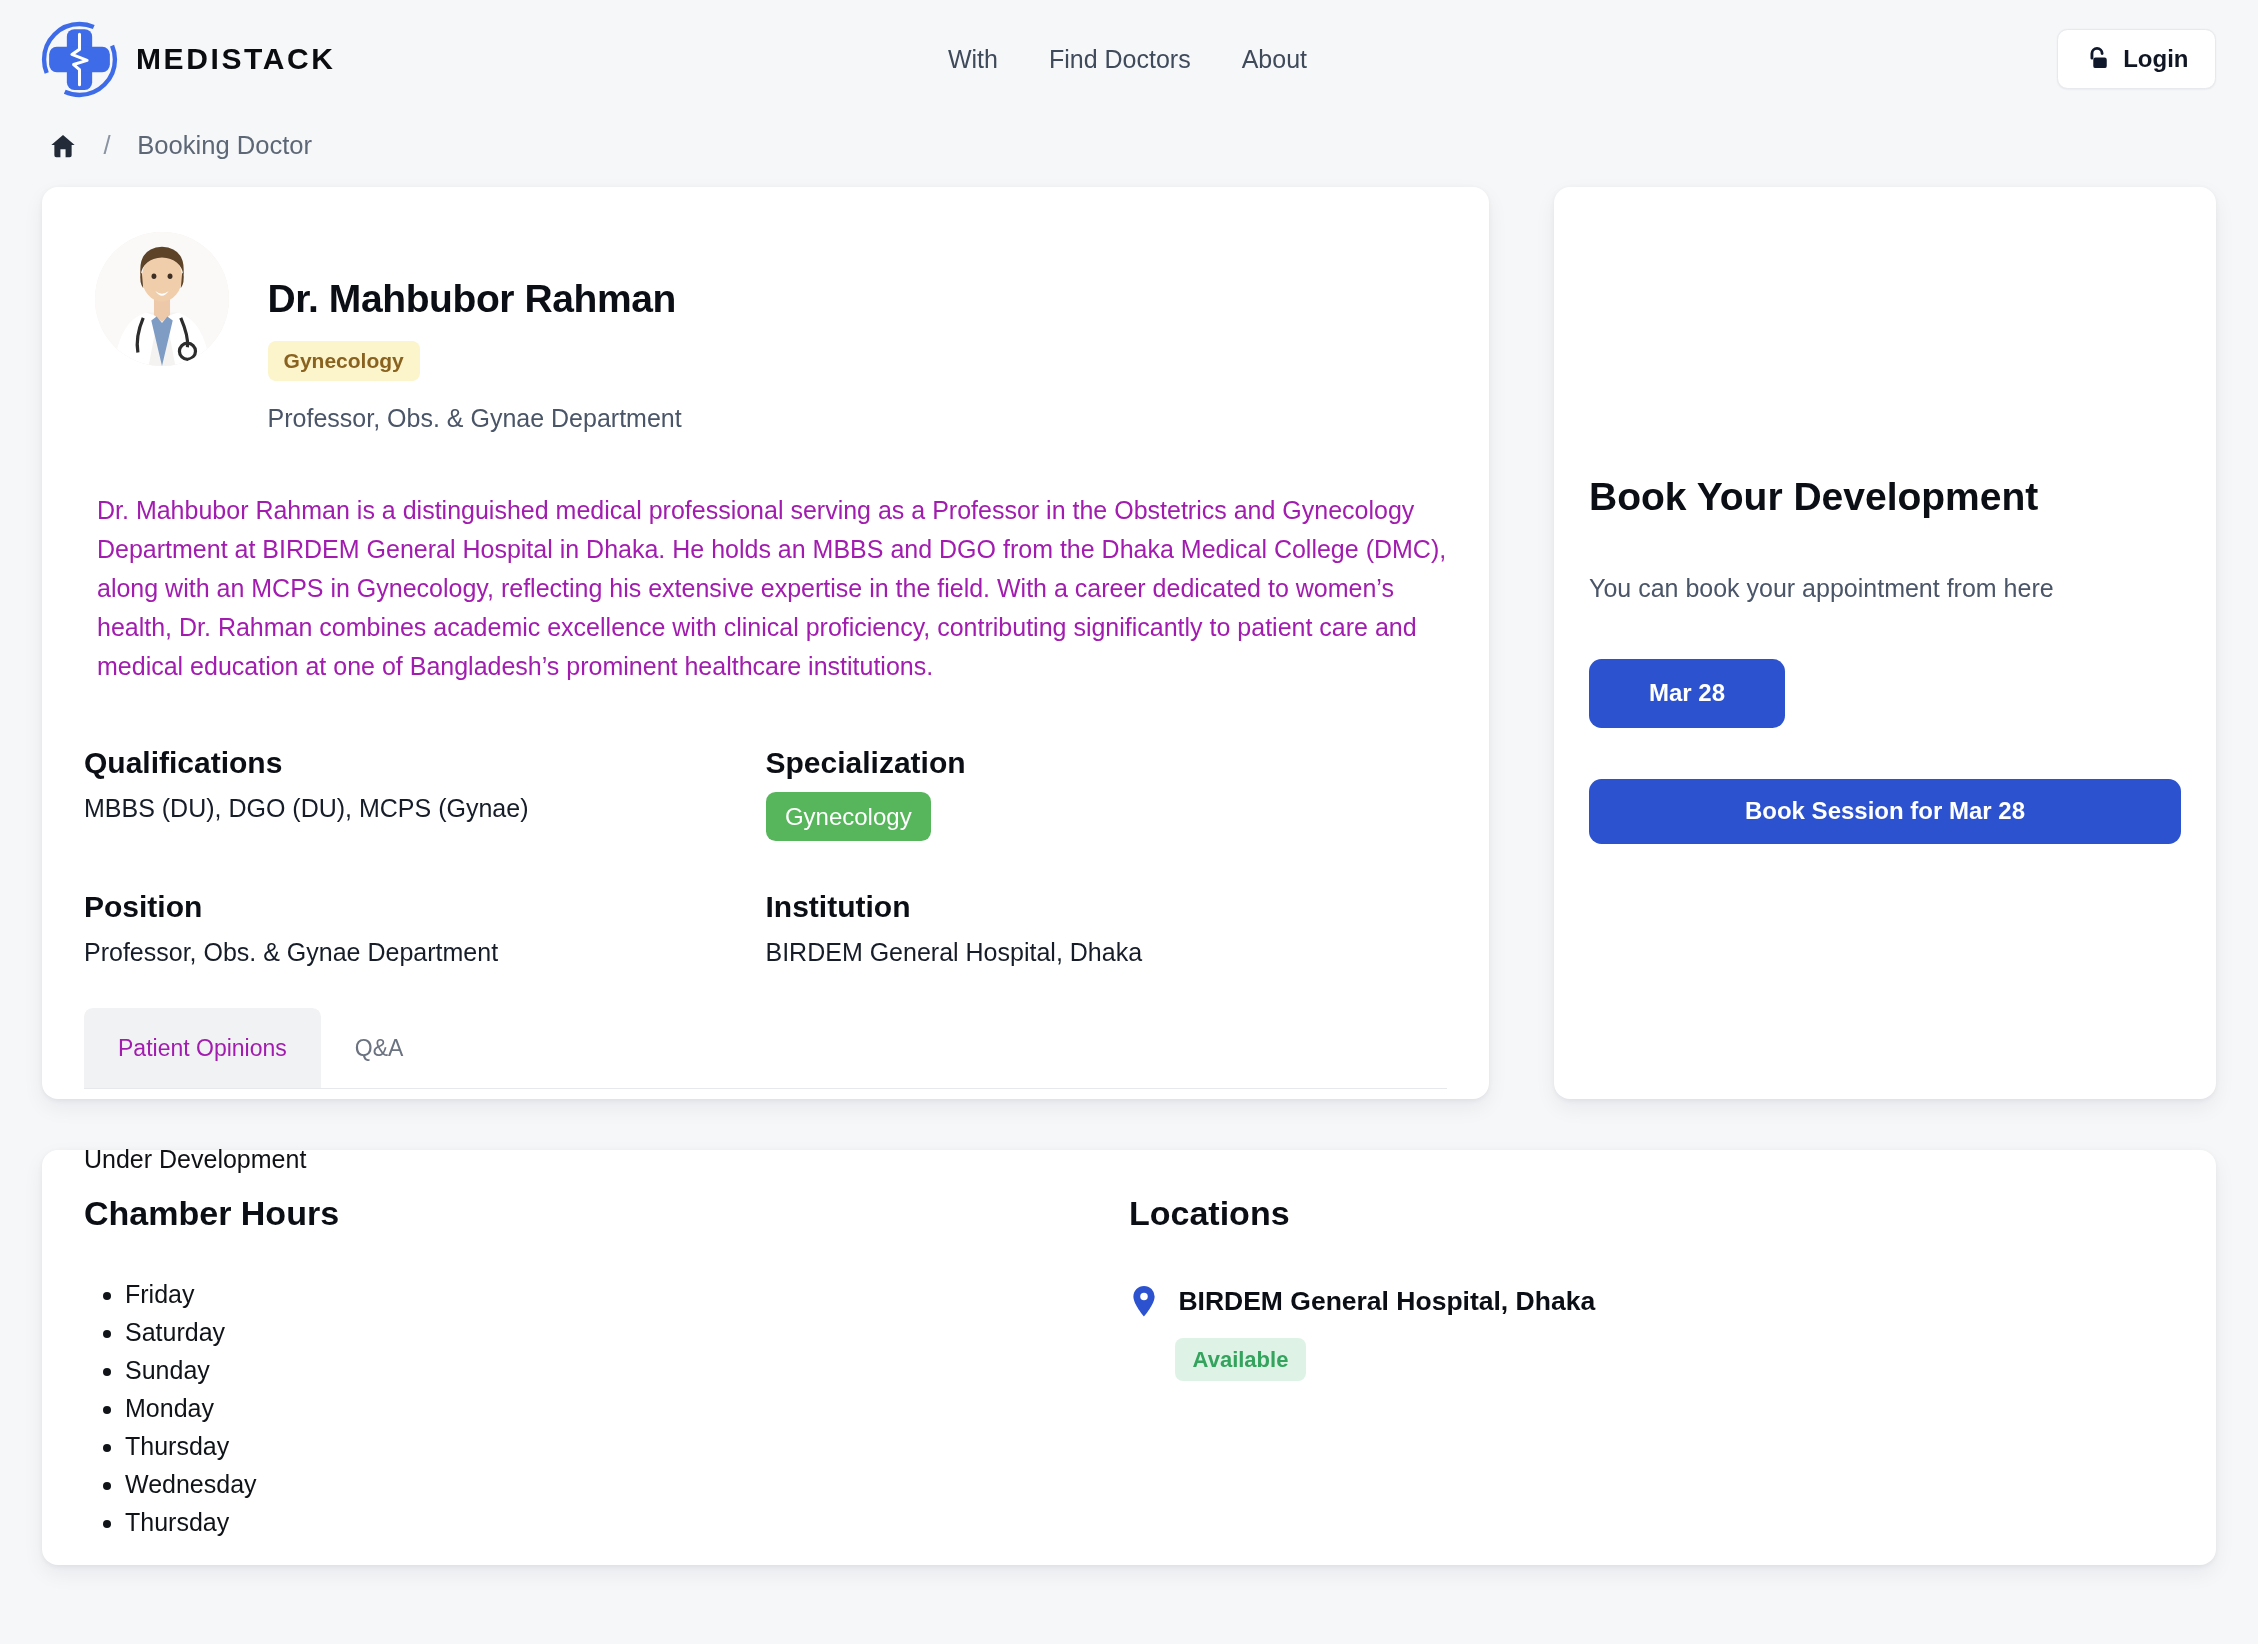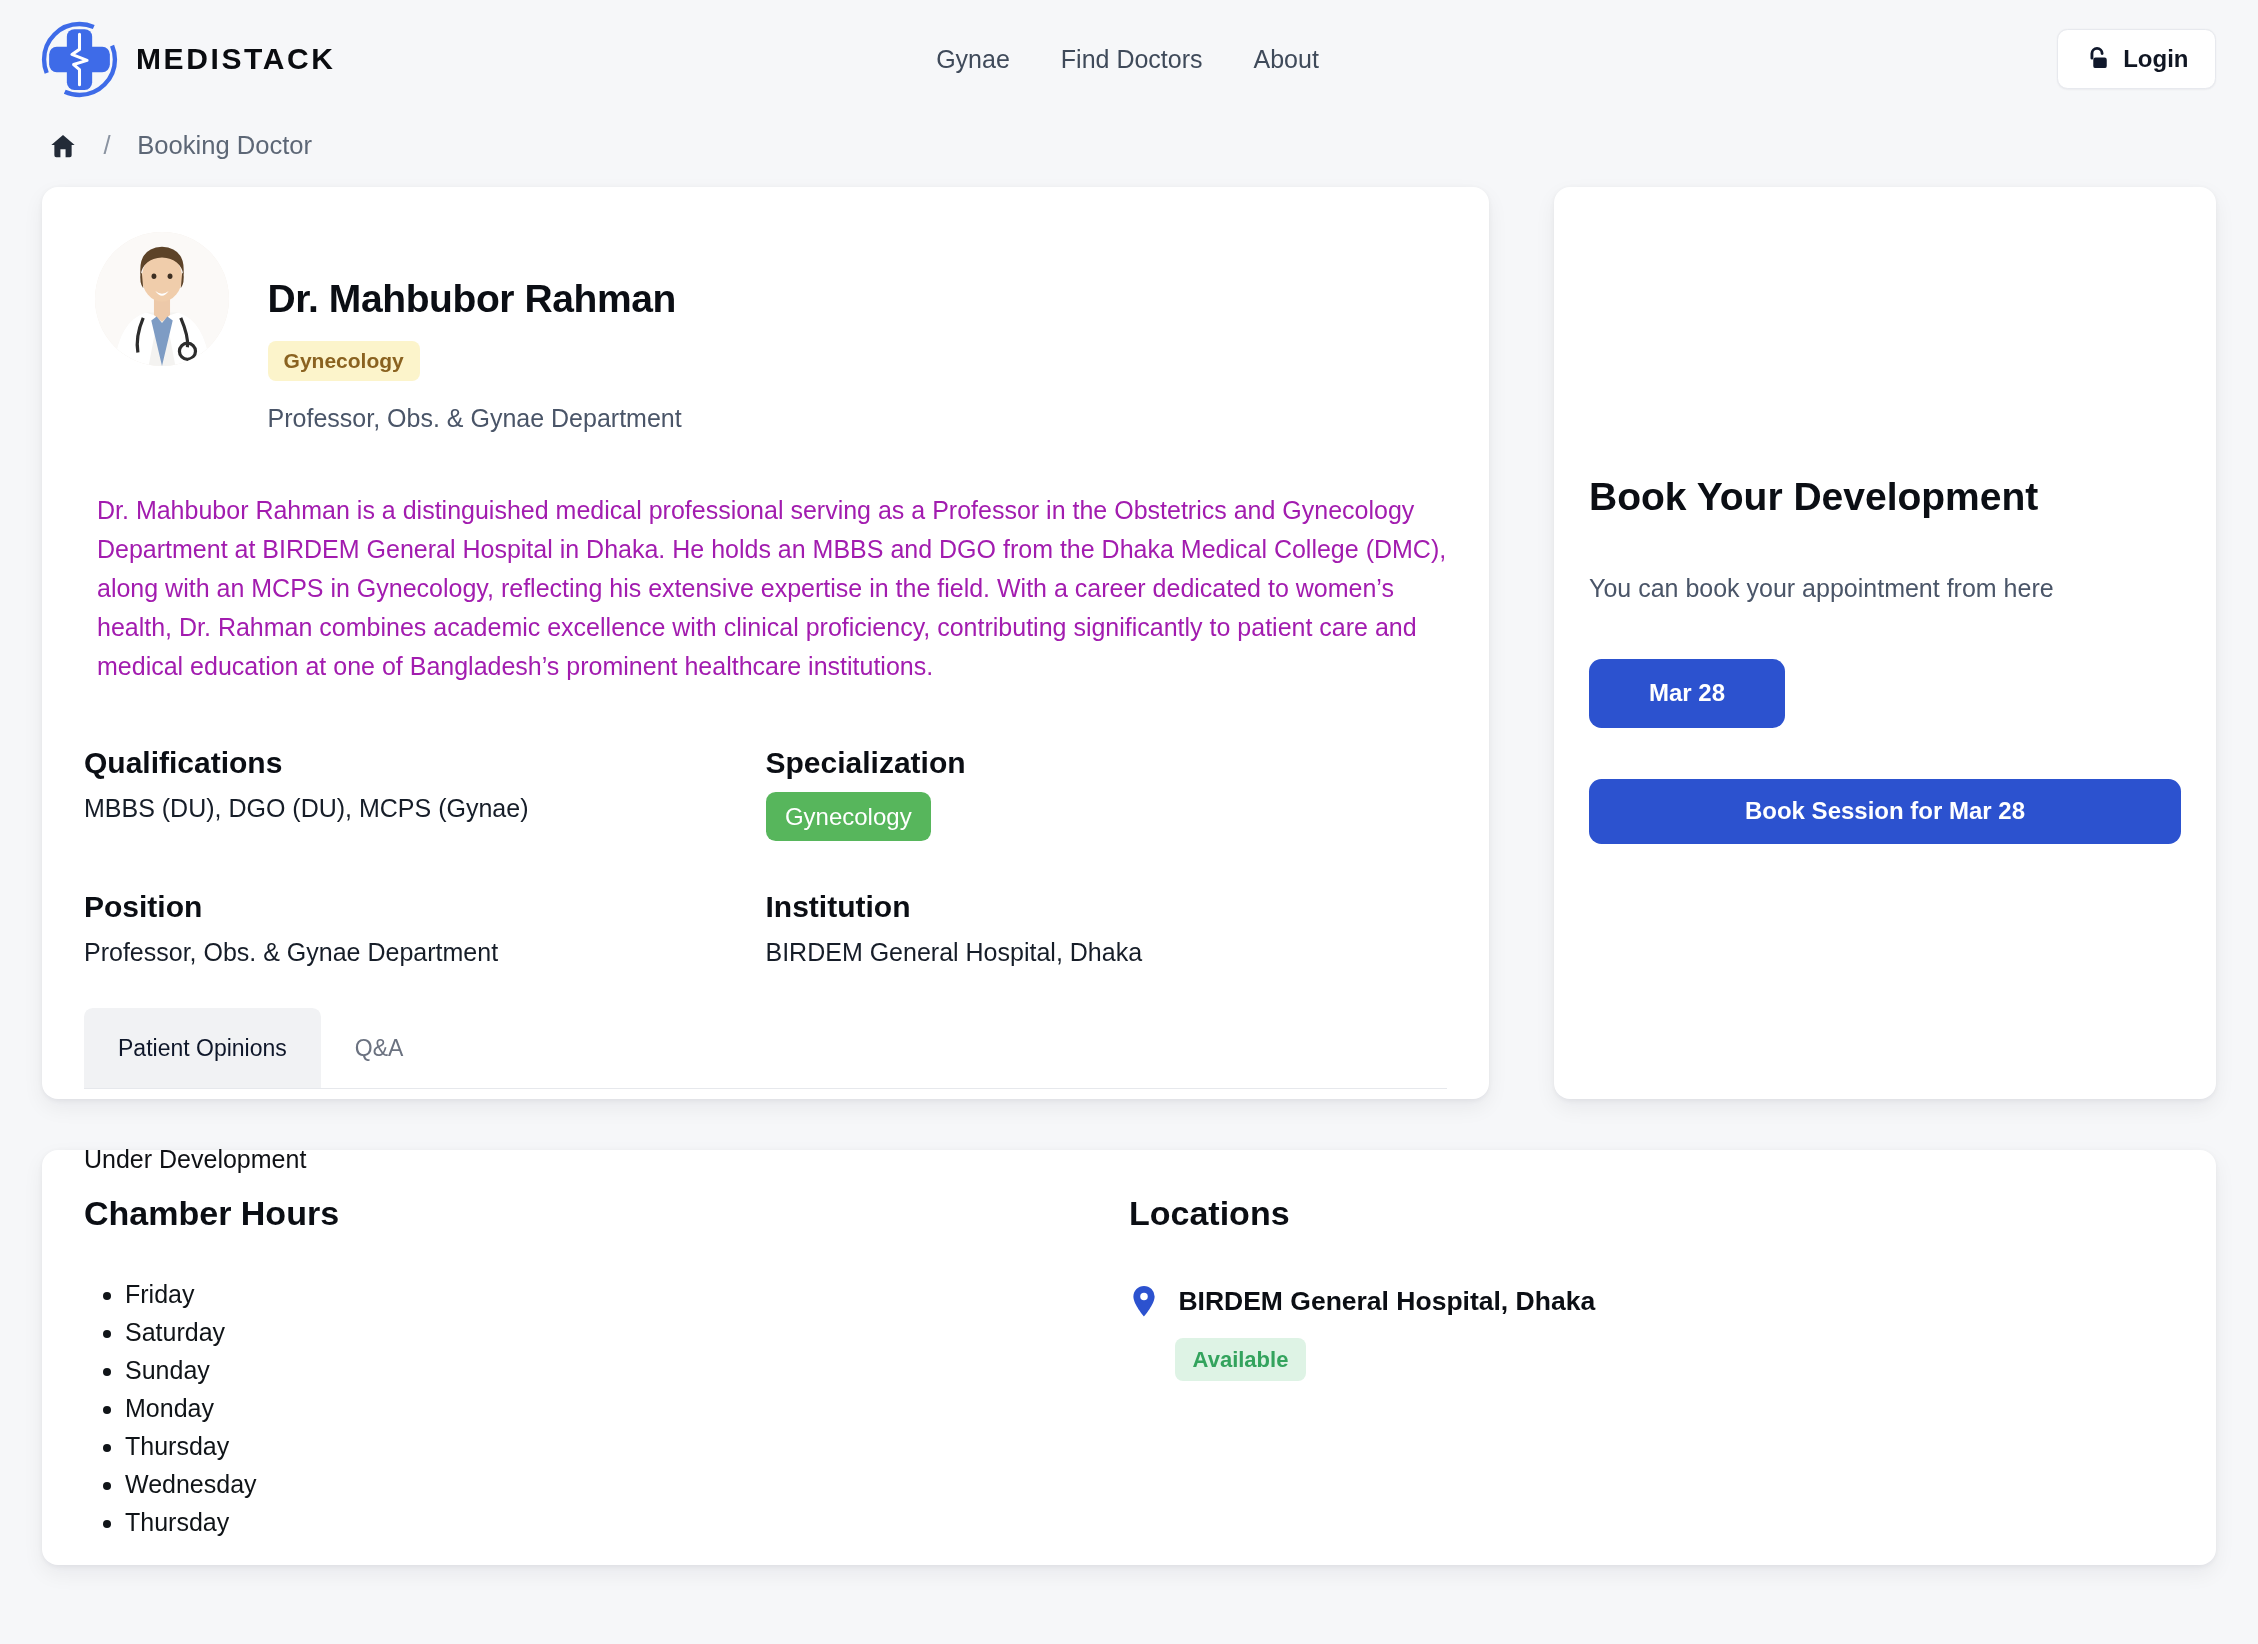--- a/index.html
+++ b/index.html
@@ -88,21 +88,21 @@
     background:#57b65c; color:#ffffff;
     font-size:24px; padding:10.6px 19.4px; border-radius:9.7px;
   }
 
   
   .tabs { margin-top:41px; border-bottom:0.9px solid #e6e8ec; display:flex; }
   .tab {
     font-size:23px; padding:26.5px 34px; cursor:pointer; color:#6b7280;
     border-radius:8.8px 8.8px 0 0;
   }
-  .tab.active { background:#f1f2f4; color:#0f172a; font-weight:500; }
+  .tab.active { background:#f1f2f4; color:#a21caf; font-weight:500; }
   .tab-body { margin-top:56px; font-size:25px; color:#0f1115; }
 
   
   .booking-title { margin-top:249px; font-size:39px; font-weight:800; color:#0b0e14; }
   .booking-sub { margin-top:55px; font-size:25px; color:#4a5568; }
   .date-btn {
     margin-top:56px;
     width:196px; height:69px; border:none; border-radius:12.4px;
     background:#2c52cf; color:#ffffff; font-size:24px; font-weight:600;
     font-family:inherit; cursor:pointer; display:block;
@@ -146,21 +146,21 @@
           <circle cx="24" cy="24" r="21" fill="none" stroke="#3e6be8" stroke-width="2.6" pathLength="100" stroke-dasharray="38 12" stroke-dashoffset="-44"></circle>
           <rect x="16.5" y="6" width="15" height="36" rx="4.5" fill="#3e6be8"></rect>
           <rect x="6" y="16.5" width="36" height="15" rx="4.5" fill="#3e6be8"></rect>
           <polyline points="24,9 24,18 19.5,21 28.5,24.5 20.5,27 24,30 24,39" fill="none" stroke="#ffffff" stroke-width="1.8" stroke-linejoin="round" stroke-linecap="round"></polyline>
         </svg>
       </span>
       <span class="brand-word">MEDISTACK</span>
     </div>
 
     <nav class="nav">
-      <span class="nav-item">Gynae</span>
+      <span class="nav-item">With</span>
       <span class="nav-item">Find Doctors</span>
       <span class="nav-item">About</span>
     </nav>
 
     <div class="header-right">
       <button class="login-btn">
         <span class="icon">
           <svg width="26.5" height="26.5" viewBox="0 0 24 24">
             <path d="M7.2 11V6.8a4.6 4.6 0 0 1 9.2 0" fill="none" stroke="#10182b" stroke-width="2.6" stroke-linecap="round"></path>
             <rect x="8.4" y="10.4" width="12.2" height="9.6" rx="2" fill="#10182b"></rect>

